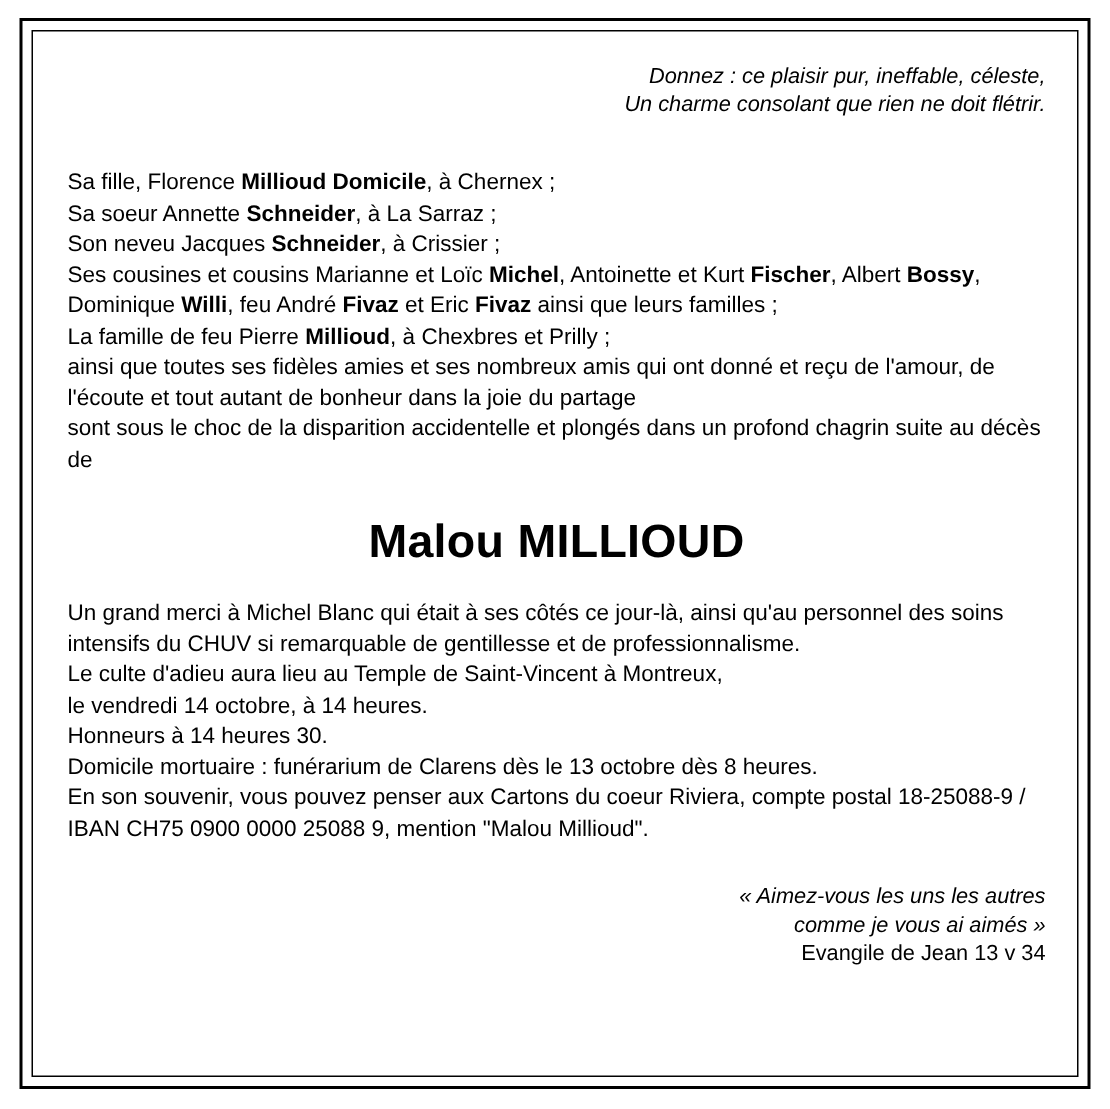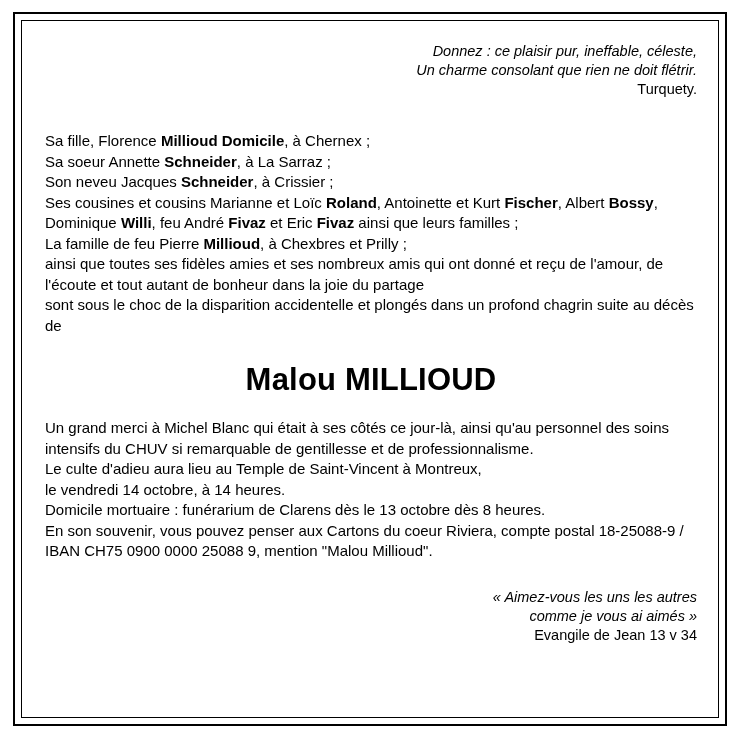--- a/index.html
+++ b/index.html
@@ -110,39 +110,39 @@
 
 <div class="page">
   <div class="outer-border"></div>
   <div class="inner-border"></div>
 
   <div class="content">
 
     <div class="epigraph-top">
       <div>Donnez : ce plaisir pur, ineffable, céleste,</div>
       <div>Un charme consolant que rien ne doit flétrir.</div>
-      <div class="author">Turquety.</div>
     </div>
 
     <div class="family-block">
       <div class="line">Sa fille, Florence <b>Millioud Domicile</b>, à Chernex ;</div>
       <div class="line">Sa soeur Annette <b>Schneider</b>, à La Sarraz ;</div>
       <div class="line">Son neveu Jacques <b>Schneider</b>, à Crissier ;</div>
-      <div class="line">Ses cousines et cousins Marianne et Loïc <b>Roland</b>, Antoinette et Kurt <b>Fischer</b>, Albert <b>Bossy</b>, Dominique <b>Willi</b>, feu André <b>Fivaz</b> et Eric <b>Fivaz</b> ainsi que leurs familles ;</div>
+      <div class="line">Ses cousines et cousins Marianne et Loïc <b>Michel</b>, Antoinette et Kurt <b>Fischer</b>, Albert <b>Bossy</b>, Dominique <b>Willi</b>, feu André <b>Fivaz</b> et Eric <b>Fivaz</b> ainsi que leurs familles ;</div>
       <div class="line">La famille de feu Pierre <b>Millioud</b>, à Chexbres et Prilly ;</div>
       <div class="line">ainsi que toutes ses fidèles amies et ses nombreux amis qui ont donné et reçu de l'amour, de l'écoute et tout autant de bonheur dans la joie du partage</div>
       <div class="line">sont sous le choc de la disparition accidentelle et plongés dans un profond chagrin suite au décès de</div>
     </div>
 
     <div class="deceased-name">Malou MILLIOUD</div>
 
     <div class="body-block">
       <div class="line">Un grand merci à Michel Blanc qui était à ses côtés ce jour-là, ainsi qu'au personnel des soins intensifs du CHUV si remarquable de gentillesse et de professionnalisme.</div>
       <div class="line">Le culte d'adieu aura lieu au Temple de Saint-Vincent à Montreux,</div>
       <div class="line">le vendredi 14 octobre, à 14 heures.</div>
+      <div class="line">Honneurs à 14 heures 30.</div>
       <div class="line">Domicile mortuaire : funérarium de Clarens dès le 13 octobre dès 8 heures.</div>
       <div class="line">En son souvenir, vous pouvez penser aux Cartons du coeur Riviera, compte postal 18-25088-9 / IBAN CH75 0900 0000 25088 9, mention "Malou Millioud".</div>
     </div>
 
     <div class="epigraph-bottom">
       <div>« Aimez-vous les uns les autres</div>
       <div>comme je vous ai aimés »</div>
       <div class="source">Evangile de Jean 13 v 34</div>
     </div>
 

